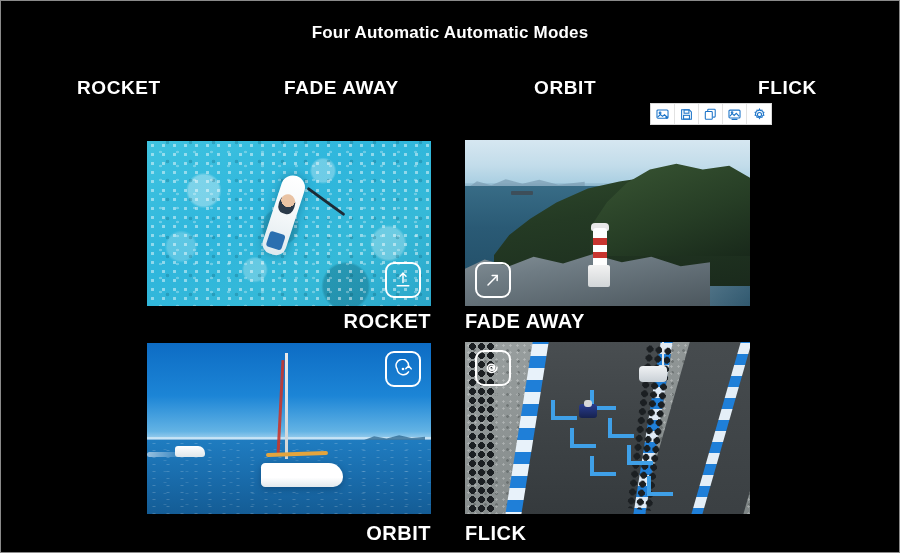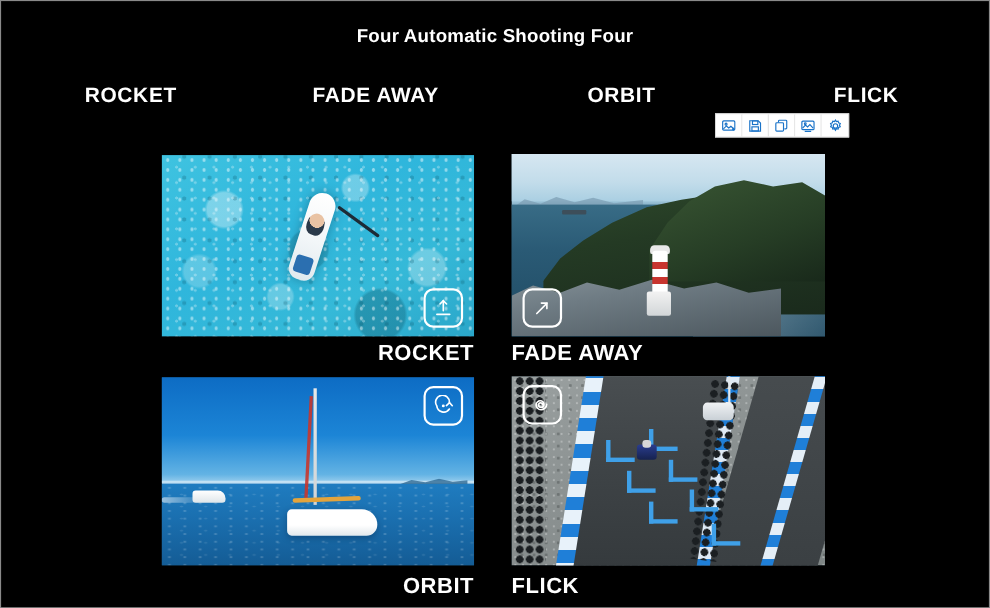--- a/index.html
+++ b/index.html
@@ -310,21 +310,21 @@
   .s4 .pole{
     position:absolute;left:69%;top:0;width:2px;height:18%;
     background:#e3e8ec;
   }
 </style>
 </head>
 <body>
 
 <div class="stage">
 
-  <div class="title">Four Automatic Shooting Four</div>
+  <div class="title">Four Automatic Automatic Modes</div>
 
   <div class="mode-row">
     <div class="mode-label mode-rocket">ROCKET</div>
     <div class="mode-label mode-fade">FADE AWAY</div>
     <div class="mode-label mode-orbit">ORBIT</div>
     <div class="mode-label mode-flick">FLICK</div>
   </div>
 
   <div class="toolbar">
     <div class="tb-btn">

